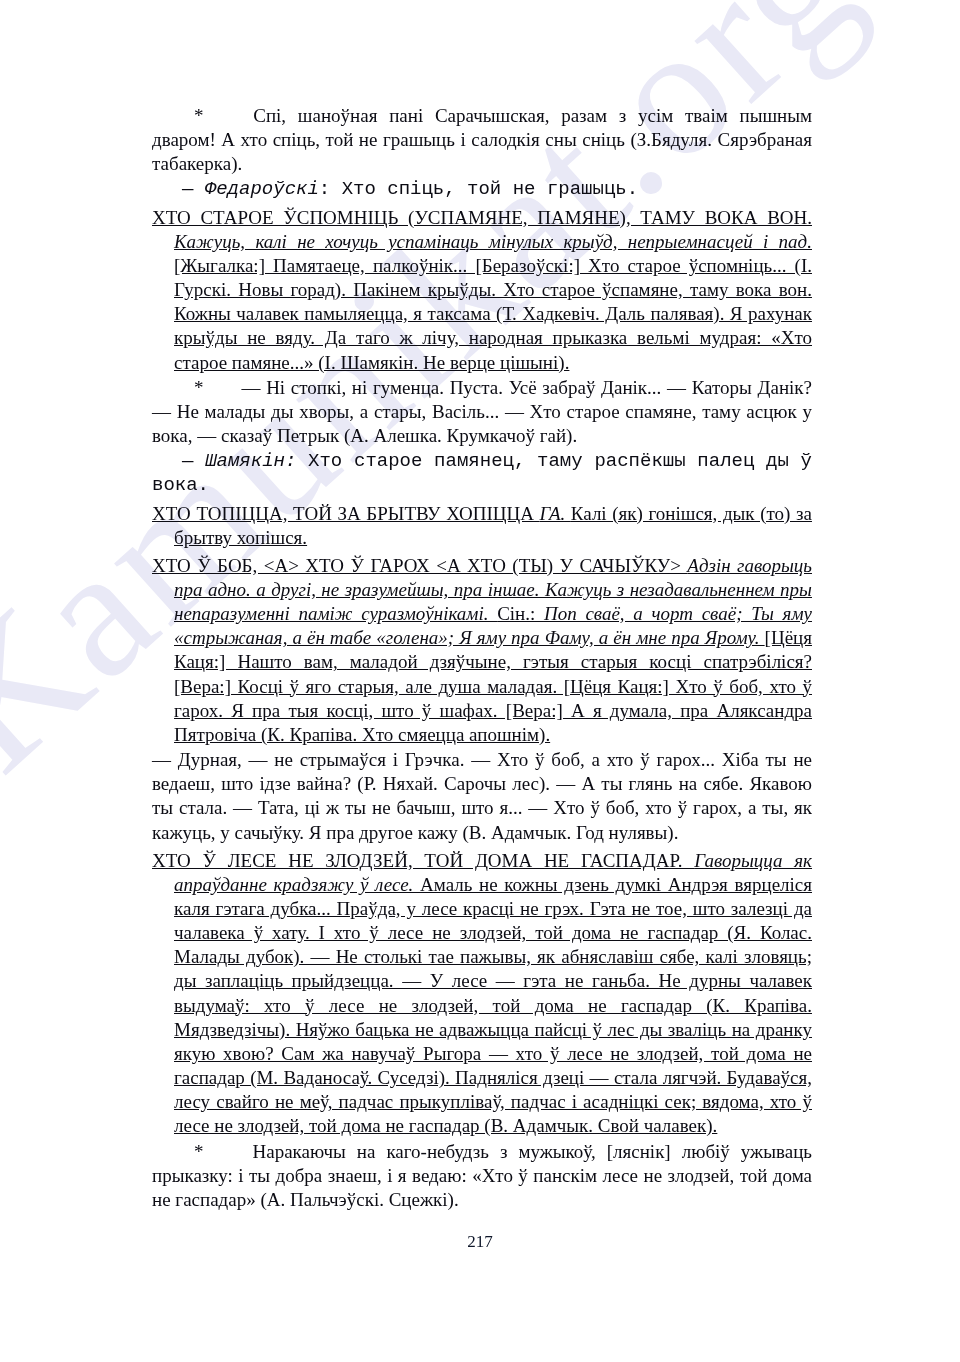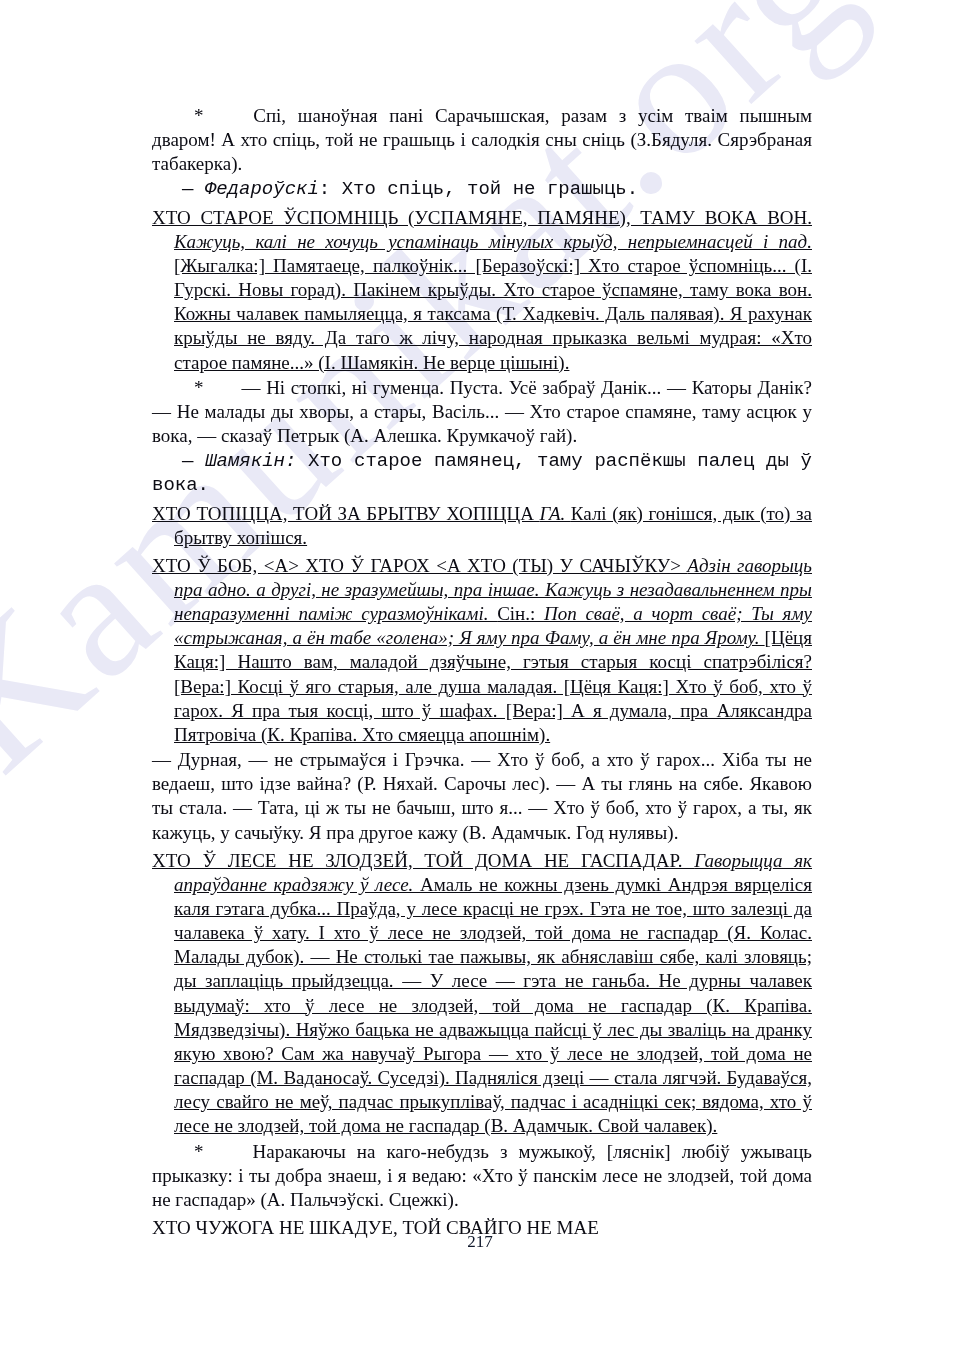--- a/index.html
+++ b/index.html
@@ -121,17 +121,16 @@
       <p class="blk starpara"><span>*   Спі, шаноўная пані Сарачышская, разам з усім тваім пышным дваром! А хто спіць, той не грашыць і салодкія сны сніць (З.Бядуля. Сярэбраная табакерка).</span></p>
       <p class="blk dashpara"><span>— </span><span class="it">Федароўскі</span><span>: Хто спіць, той не грашыць.</span></p>
       <p class="blk entry gap-md"><span class="hw">ХТО СТАРОЕ ЎСПОМНІЦЬ (УСПАМЯНЕ, ПАМЯНЕ), ТАМУ ВОКА ВОН. </span><span class="it">Кажуць, калі не хочуць успамінаць мінулых крыўд, непрыемнасцей і пад. </span><span>[Жыгалка:] Памятаеце, палкоўнік... [Беразоўскі:] Хто старое ўспомніць... (І. Гурскі. Новы горад). Пакінем крыўды. Хто старое ўспамяне, таму вока вон. Кожны чалавек памыляецца, я таксама (Т. Хадкевіч. Даль палявая). Я рахунак крыўды не вяду. Да таго ж лічу, народная прыказка вельмі мудрая: «Хто старое памяне...» (І. Шамякін. Не верце цішыні).</span></p>
       <p class="blk starpara"><span>*  — Ні стопкі, ні гуменца. Пуста. Усё забраў Данік... — Каторы Данік? — Не малады ды хворы, а стары, Васіль... — Хто старое спамяне, таму асцюк у вока, — сказаў Петрык (А. Алешка. Крумкачоў гай).</span></p>
       <p class="blk dashpara"><span>— </span><span class="it">Шамякін:</span><span> Хто старое памянец, таму распёкшы палец ды ў вока.</span></p>
       <p class="blk entry gap-md"><span class="hw">ХТО ТОПІЦЦА, ТОЙ ЗА БРЫТВУ ХОПІЦЦА </span><span class="it">ГА. </span><span>Калі (як) гонішся, дык (то) за брытву хопішся.</span></p>
       <p class="blk entry gap-md"><span class="hw">ХТО Ў БОБ, &lt;А&gt; ХТО Ў ГАРОХ &lt;А ХТО (ТЫ) У САЧЫЎКУ&gt; </span><span class="it">Адзін гаворыць пра адно. а другі, не зразумейшы, пра іншае. Кажуць з незадавальненнем пры непаразуменні паміж суразмоўнікамі. </span><span>Сін.: </span><span class="it">Поп сваё, а чорт сваё; Ты яму «стрыжаная, а ён табе «голена»; Я яму пра Фаму, а ён мне пра Ярому. </span><span>[Цёця Каця:] Нашто вам, маладой дзяўчыне, гэтыя старыя косці спатрэбіліся? [Вера:] Косці ў яго старыя, але душа маладая. [Цёця Каця:] Хто ў боб, хто ў гарох. Я пра тыя косці, што ў шафах. [Вера:] А я думала, пра Аляксандра Пятровіча (К. Крапіва. Хто смяецца апошнім).</span></p>
       <p class="blk flat"><span>— Дурная, — не стрымаўся і Грэчка. — Хто ў боб, а хто ў гарох... Хіба ты не ведаеш, што ідзе вайна? (Р. Няхай. Сарочы лес). — А ты глянь на сябе. Якавою ты стала. — Тата, ці ж ты не бачыш, што я... — Хто ў боб, хто ў гарох, а ты, як кажуць, у сачыўку. Я пра другое кажу (В. Адамчык. Год нулявы).</span></p>
       <p class="blk entry gap-md"><span class="hw">ХТО Ў ЛЕСЕ НЕ ЗЛОДЗЕЙ, ТОЙ ДОМА НЕ ГАСПАДАР. </span><span class="it">Гаворыцца як апраўданне крадзяжу ў лесе. </span><span>Амаль не кожны дзень думкі Андрэя вярцеліся каля гэтага дубка... Праўда, у лесе красці не грэх. Гэта не тое, што залезці да чалавека ў хату. І хто ў лесе не злодзей, той дома не гаспадар (Я. Колас. Малады дубок). — Не столькі тае пажывы, як абняславіш сябе, калі зловяць; ды заплаціць прыйдзецца. — У лесе — гэта не ганьба. Не дурны чалавек выдумаў: хто ў лесе не злодзей, той дома не гаспадар (К. Крапіва. Мядзведзічы). Няўжо бацька не адважыцца пайсці ў лес ды зваліць на дранку якую хвою? Сам жа навучаў Рыгора — хто ў лесе не злодзей, той дома не гаспадар (М. Ваданосаў. Суседзі). Падняліся дзеці — стала лягчэй. Будаваўся, лесу свайго не меў, падчас прыкупліваў, падчас і асадніцкі сек; вядома, хто ў лесе не злодзей, той дома не гаспадар (В. Адамчык. Свой чалавек).</span></p>
       <p class="blk starpara"><span>*   Наракаючы на каго-небудзь з мужыкоў, [ляснік] любіў ужываць прыказку: і ты добра знаеш, і я ведаю: «Хто ў панскім лесе не злодзей, той дома не гаспадар» (А. Пальчэўскі. Сцежкі).</span></p>
-      <p class="blk headline-plain gap-md"><span class="hw">ХТО ЧУЖОГА НЕ ШКАДУЕ, ТОЙ СВАЙГО НЕ МАЕ</span></p>
     </div>
 
   <div class="pageno">217</div>
 </div>
 
 </body></html>

